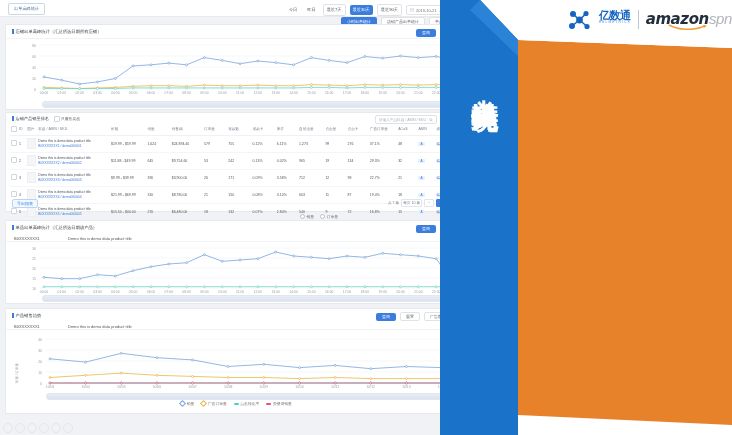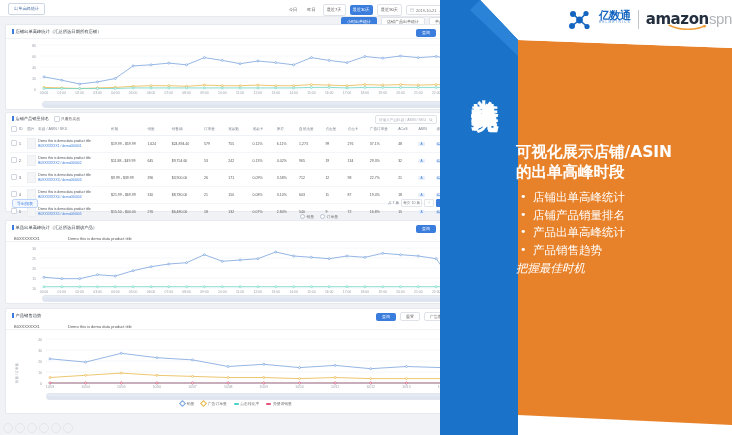--- a/index.html
+++ b/index.html
@@ -782,37 +782,26 @@
             <circle cx="4" cy="16" r="3" fill="#1565c0"></circle>
           <circle cx="19" cy="16.5" r="2.6" fill="#1565c0"></circle>
           <path d="M5 4L11.5 10L18 3.5M11.5 10L4 16M11.5 10L19 16.5" stroke="#1565c0" stroke-width="1.6" fill="none"></path>
         </svg>
       </span>
       <span style="display:flex;flex-direction:column;line-height:1;">
         <span class="logo-cn">亿数通</span>
         <span class="logo-sub">EELMETRICS</span>
       </span>
       <span class="logo-div"></span>
-      <span style="display:flex;flex-direction:column;">
+      <span style="display:flex;flex-direction:column;font-style:italic;">
         <span><span class="amz">amazon</span><span class="spn">spn</span></span>
         <svg class="smile" viewBox="0 0 70 10">
             <path d="M2 2 C20 11, 46 11, 62 3" stroke="#f0a13c" stroke-width="2.6" fill="none" stroke-linecap="round"></path>
             <path d="M58 1.5 L64 3 L60 6.5 Z" fill="#f0a13c"></path>
           </svg>
       </span>
     </div>
 
     <div class="vtitle">出单高峰统计</div>
 
-    <div class="ptxt">
-      <div class="phead">可视化展示店铺/ASIN</div>
-      <div class="phead">的出单高峰时段</div>
-      <ul class="plist" id="poster-bullets">
-          <li>店铺出单高峰统计</li>
-          <li>店铺产品销量排名</li>
-          <li>产品出单高峰统计</li>
-          <li>产品销售趋势</li>
-        </ul>
-      <div class="pfoot">把握最佳时机</div>
-    </div>
   </div>
 
 </div>
 
 </body></html>

